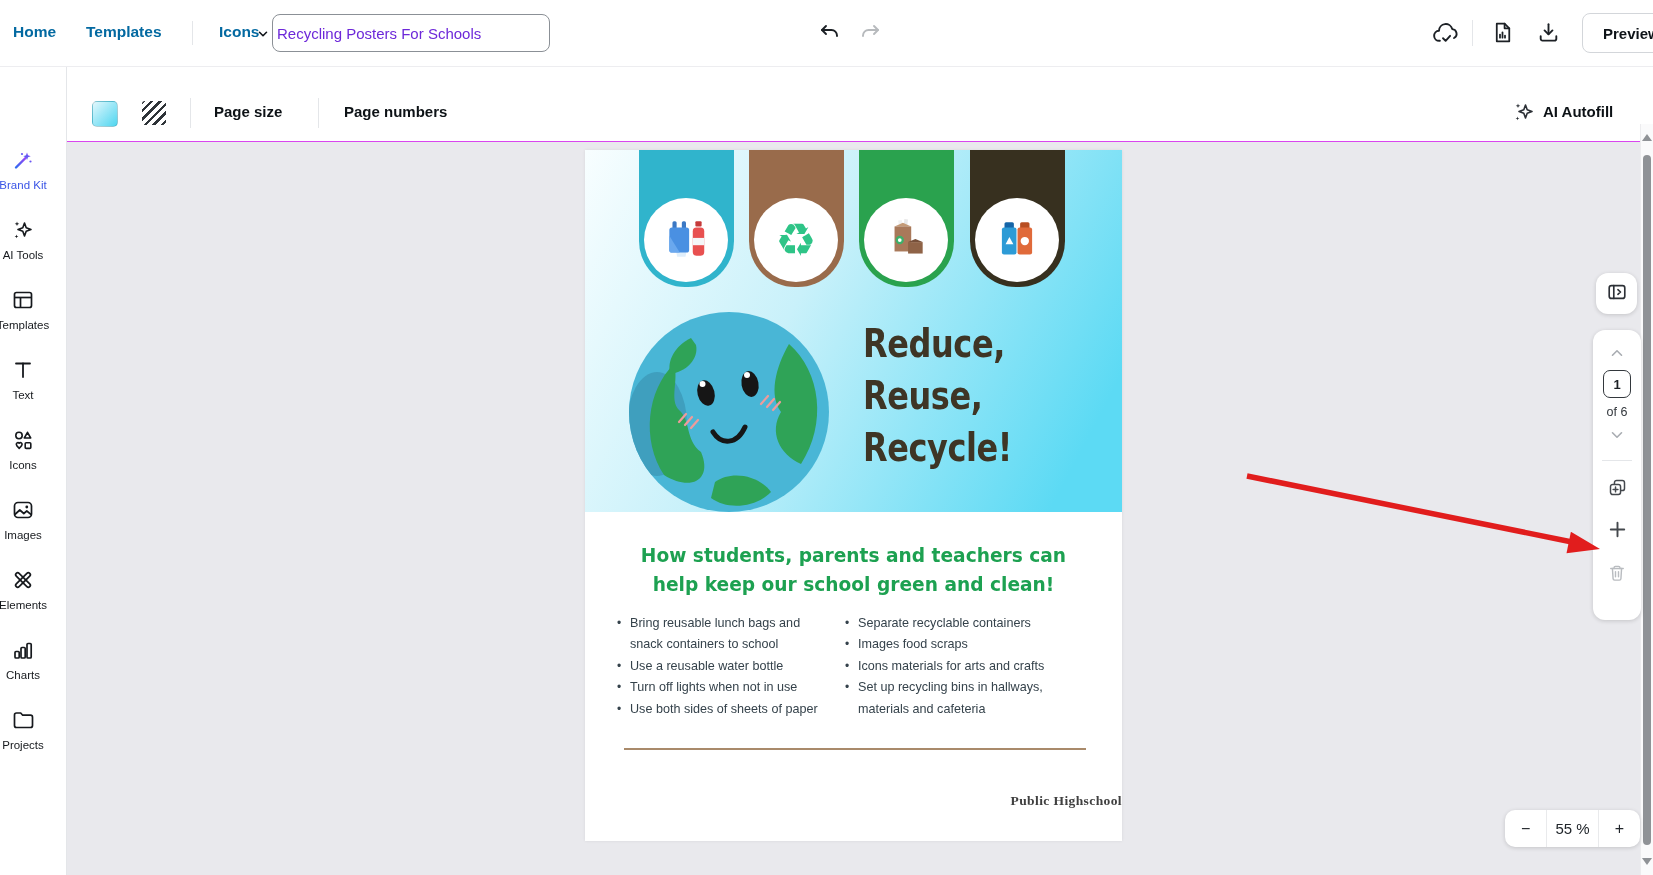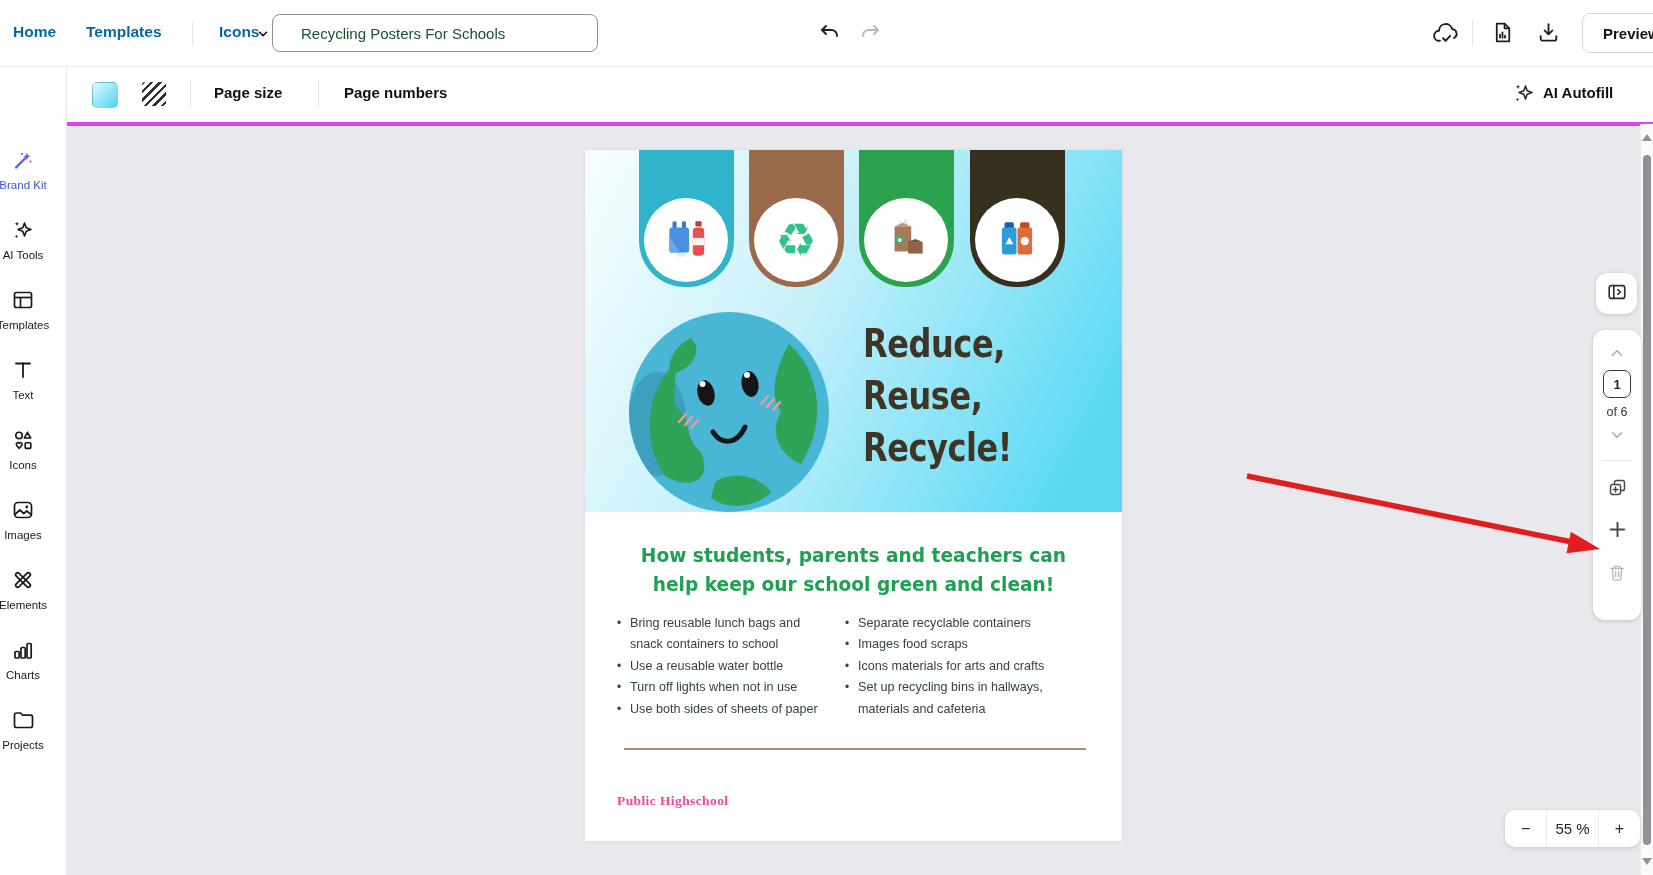--- a/index.html
+++ b/index.html
@@ -3,28 +3,28 @@
 <meta charset="utf-8">
 <style>
   html,body{margin:0;padding:0;width:1653px;height:875px;overflow:hidden;
     font-family:"Liberation Sans","DejaVu Sans",sans-serif;background:#fff;position:relative;}
   .abs{position:absolute;}
   
   .topbar{left:0;top:0;width:1653px;height:66px;background:#fff;border-bottom:1px solid #ededf0;z-index:5;}
   .tb-label{position:absolute;top:23px;font-size:15.5px;font-weight:700;color:#0369a1;cursor:pointer;}
   .vdiv{position:absolute;width:1px;background:#e4e6e9;}
   .title-input{position:absolute;left:272px;top:14px;width:268px;height:36px;border:1.5px solid #8b9096;
-    border-radius:8px;font-size:15px;color:#14532d;padding:0 28px;outline:none;background:#fff;
+    border-radius:8px;font-size:15px;color:#6d28d9;padding:0 4px;outline:none;background:#fff;
     font-family:"Liberation Sans",sans-serif;}
   .icon-btn{position:absolute;width:26px;height:26px;cursor:pointer;}
   .preview-btn{position:absolute;left:1582px;top:13px;width:120px;height:40px;border:1px solid #d3d6da;
     border-radius:8px;background:#fff;font-size:15px;font-weight:700;color:#0e1318;text-align:left;
     padding-left:20px;cursor:pointer;font-family:"Liberation Sans",sans-serif;}
   
-  .toolbar2{left:66px;top:64px;width:1587px;height:58px;background:#fff;border-bottom:4px solid #d946ef;z-index:4;}
+  .toolbar2{left:66px;top:83px;width:1587px;height:58px;background:#fff;border-bottom:1px solid #d946ef;z-index:4;}
   .swatch-color{position:absolute;left:26px;top:18px;width:24px;height:24px;border-radius:5px;
     background:linear-gradient(135deg,#e3f8fd 0%,#9fe8f7 45%,#4fd6f0 100%);
     border:1px solid rgba(0,0,0,.15);cursor:pointer;}
   .swatch-pattern{position:absolute;left:76px;top:18px;width:24px;height:24px;border-radius:3px;cursor:pointer;
     background:repeating-linear-gradient(135deg,#2e3338 0 2.2px,transparent 2.2px 6px);}
   .tb2-label{position:absolute;top:20px;font-size:15px;font-weight:700;color:#0d1216;cursor:pointer;}
   
   .sidebar{left:0;top:66px;width:66px;height:809px;background:#fff;border-right:1px solid #e4e6e9;
     overflow:hidden;z-index:4;}
   .side-item{position:absolute;left:-10px;width:66px;text-align:center;cursor:pointer;color:#16191d;}
@@ -50,22 +50,22 @@
     transform:scaleX(.93);transform-origin:268px 0;white-space:nowrap;}
   .bullets{position:absolute;left:45px;top:463px;width:480px;font-size:12.6px;color:#35424b;}
   .bcol{position:absolute;top:0;}
   .bcol1{left:0;width:210px;}
   .bcol2{left:228px;width:225px;}
   .brow{position:relative;height:21.4px;line-height:21.4px;white-space:nowrap;}
   .dot{position:absolute;left:-13px;font-size:12px;}
   .poster-divider{position:absolute;left:39px;top:598px;width:462px;height:2px;background:#a98a6b;}
   .org-name{position:absolute;left:0;top:618px;width:537px;text-align:center;
     font-family:"Liberation Serif",serif;font-size:23px;font-weight:600;letter-spacing:2px;color:#4d83ba;}
-  .org-sub{position:absolute;left:0;top:643px;width:537px;text-align:left;
-    font-family:"Liberation Serif",serif;font-size:13.5px;font-weight:700;letter-spacing:.4px;color:#ec4899;padding-left:32px;}
+  .org-sub{position:absolute;left:0;top:643px;width:537px;text-align:right;
+    font-family:"Liberation Serif",serif;font-size:13.5px;font-weight:700;letter-spacing:.4px;color:#404040;}
   
   .float-btn{left:1596px;top:273px;width:41px;height:41px;background:#fff;border-radius:12px;
     box-shadow:0 1px 4px rgba(0,0,0,.16);display:flex;align-items:center;justify-content:center;
     cursor:pointer;z-index:10;}
   .pages-panel{left:1593px;top:330px;width:48px;height:290px;background:#fff;border-radius:12px;
     box-shadow:0 1px 4px rgba(0,0,0,.16);display:flex;flex-direction:column;align-items:center;z-index:10;}
   .page-box{width:26px;height:26px;border:1.5px solid #33383d;border-radius:7px;font-size:13px;
     font-weight:700;color:#1c2025;display:flex;align-items:center;justify-content:center;
     margin-top:8px;cursor:pointer;}
   .of-label{font-size:12.5px;color:#33383d;margin-top:7px;}

